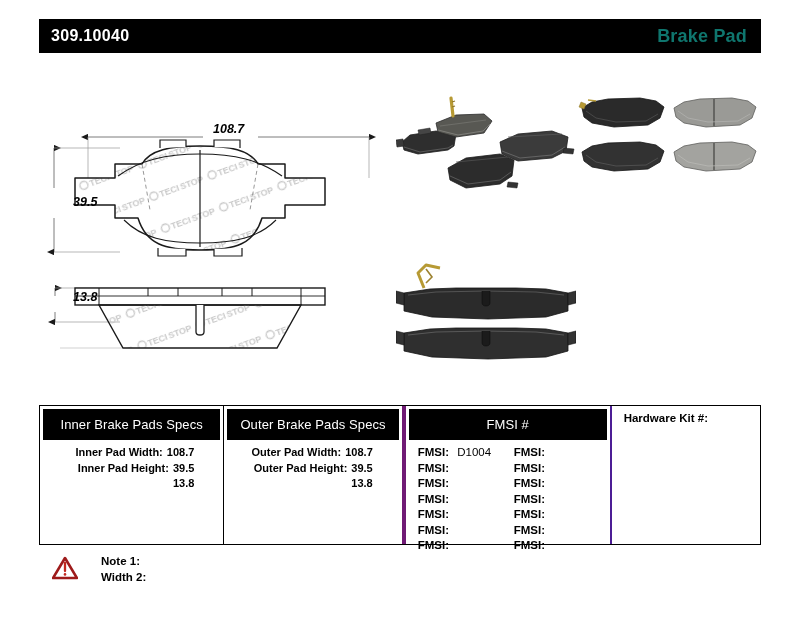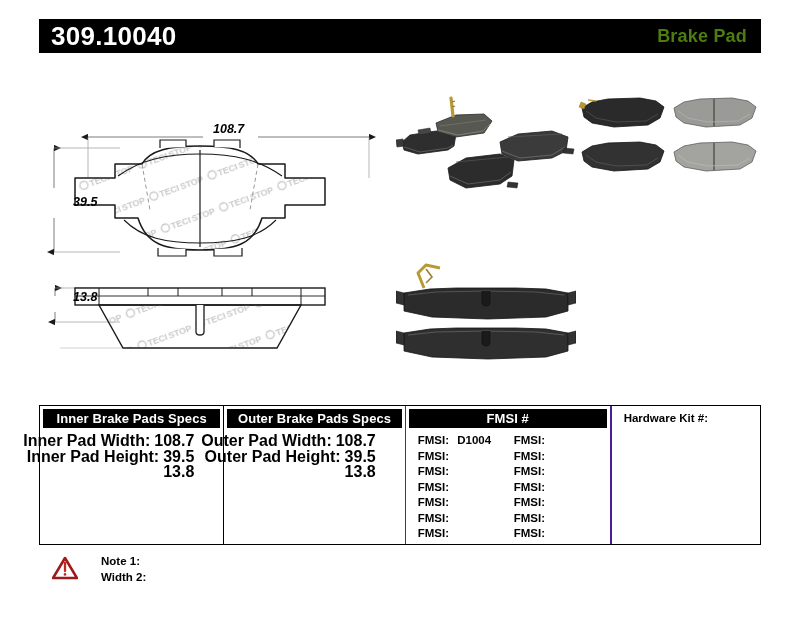--- a/index.html
+++ b/index.html
@@ -25,27 +25,27 @@
     height: 34px;
     background: #000000;
     display: flex;
     align-items: center;
     justify-content: space-between;
     box-sizing: border-box;
     padding: 0 14px 0 12px;
   }
   .header-part {
     color: #ffffff;
-    font-size: 26px;
+    font-size: 16px;
     font-weight: bold;
     letter-spacing: 0.3px;
     line-height: 1;
   }
   .header-type {
-    color: #4d7c0f;
+    color: #0f766e;
     font-size: 18px;
     font-weight: bold;
     letter-spacing: 0.2px;
     line-height: 1;
   }
 
   
   .drawings {
     position: absolute;
     left: 0;
@@ -76,67 +76,67 @@
     border: 1px solid #000;
     box-sizing: border-box;
     display: flex;
     height: 140px;
   }
   .col {
     box-sizing: border-box;
     position: relative;
   }
   .col.inner  { width: 25.6%; border-right: 1px solid #000; }
-  .col.outer  { width: 25.2%; border-right: 1px solid #701a75; }
+  .col.outer  { width: 25.2%; border-right: 4px solid #701a75; }
   .col.fmsi   { width: 28.6%; border-right: 2px solid #4c1d95; }
   .col.related{ width: 20.6%; }
 
   .col-head {
     background: #000000;
     color: #ffffff;
     font-size: 13px;
-    font-weight: bold;
-    height: 19px;
+    font-weight: normal;
+    height: 31px;
     margin: 3px 3px 0 3px;
     display: flex;
     align-items: center;
     justify-content: center;
     white-space: nowrap;
     letter-spacing: 0.1px;
   }
 
   .rows {
     padding-top: 5px;
   }
   .spec-row {
     display: flex;
     align-items: flex-start;
     justify-content: flex-end;
-    font-size: 16px;
+    font-size: 11px;
     line-height: 15.5px;
     padding-right: 29px;
     white-space: nowrap;
   }
   .spec-row .lbl { font-weight: bold; }
   .spec-row .val { font-weight: bold; margin-left: 4px; }
 
   
   .fmsi-grid {
     display: flex;
     padding-top: 5px;
     padding-left: 12px;
   }
   .fmsi-sub { width: 50%; }
   .fmsi-row {
     font-size: 11.5px;
     line-height: 15.5px;
     font-weight: bold;
     white-space: nowrap;
   }
-  .fmsi-row .val { font-weight: bold; margin-left: 5px; margin-top: 20px; }
+  .fmsi-row .val { font-weight: normal; margin-left: 5px; margin-top: 20px; }
 
   .related-rows {
     padding-top: 5px;
     padding-left: 12px;
   }
   .related-row {
     font-size: 11.5px;
     line-height: 15.5px;
     font-weight: bold;
     white-space: nowrap;

